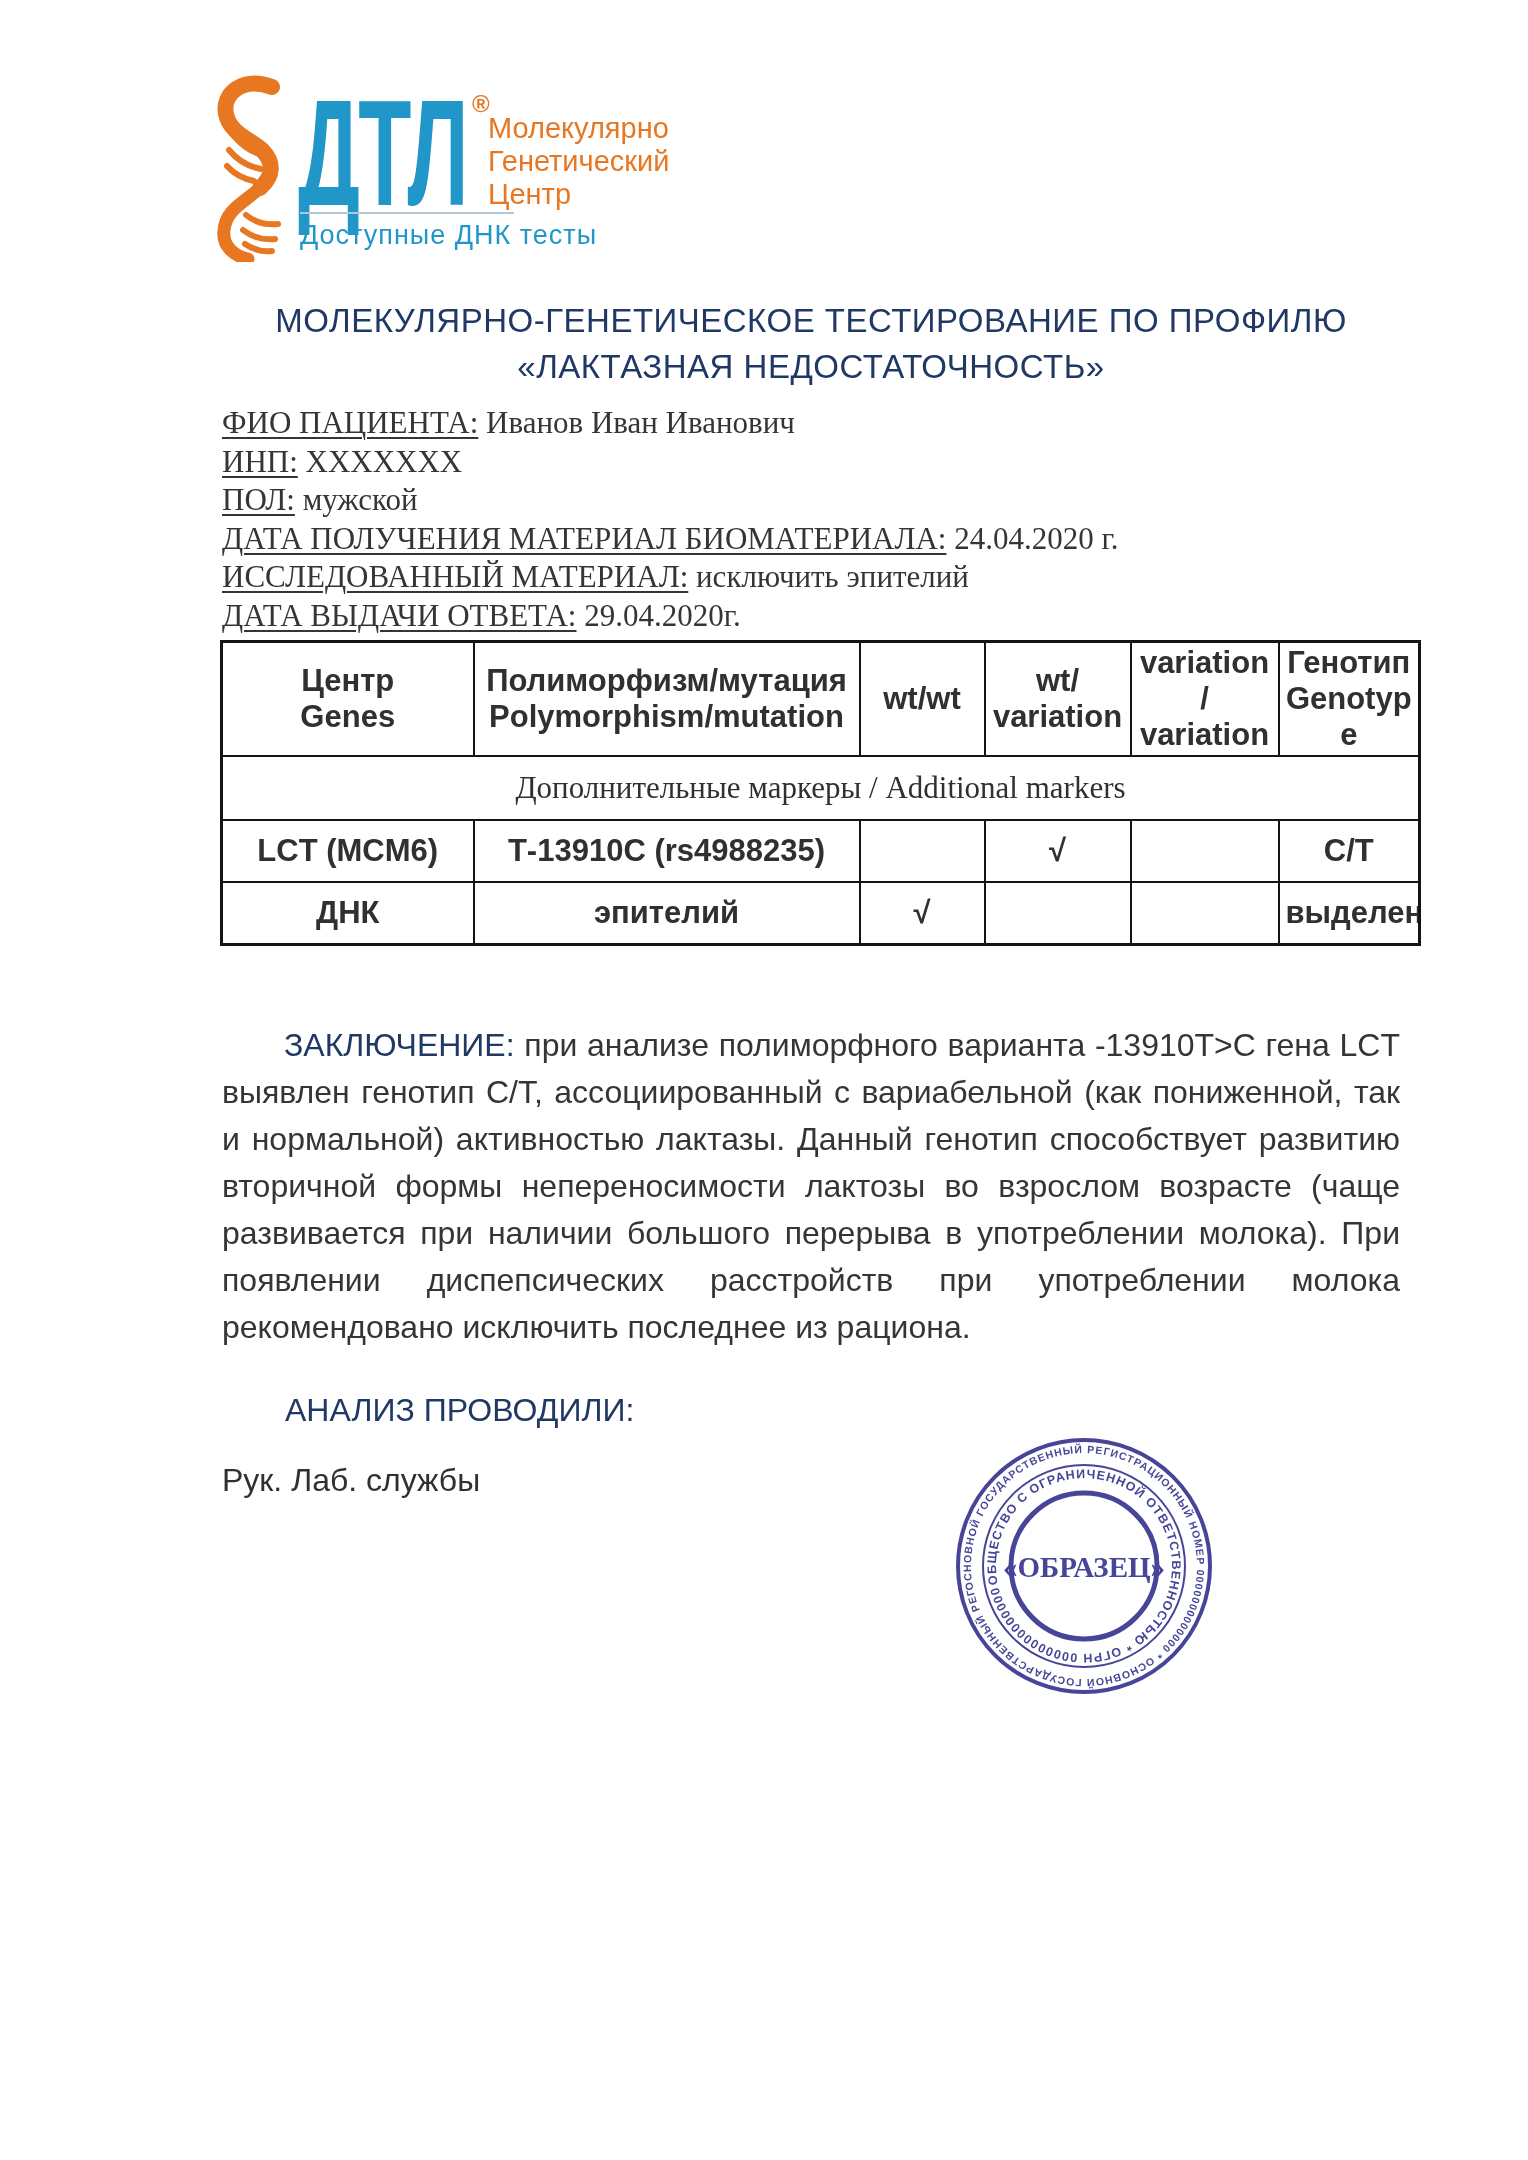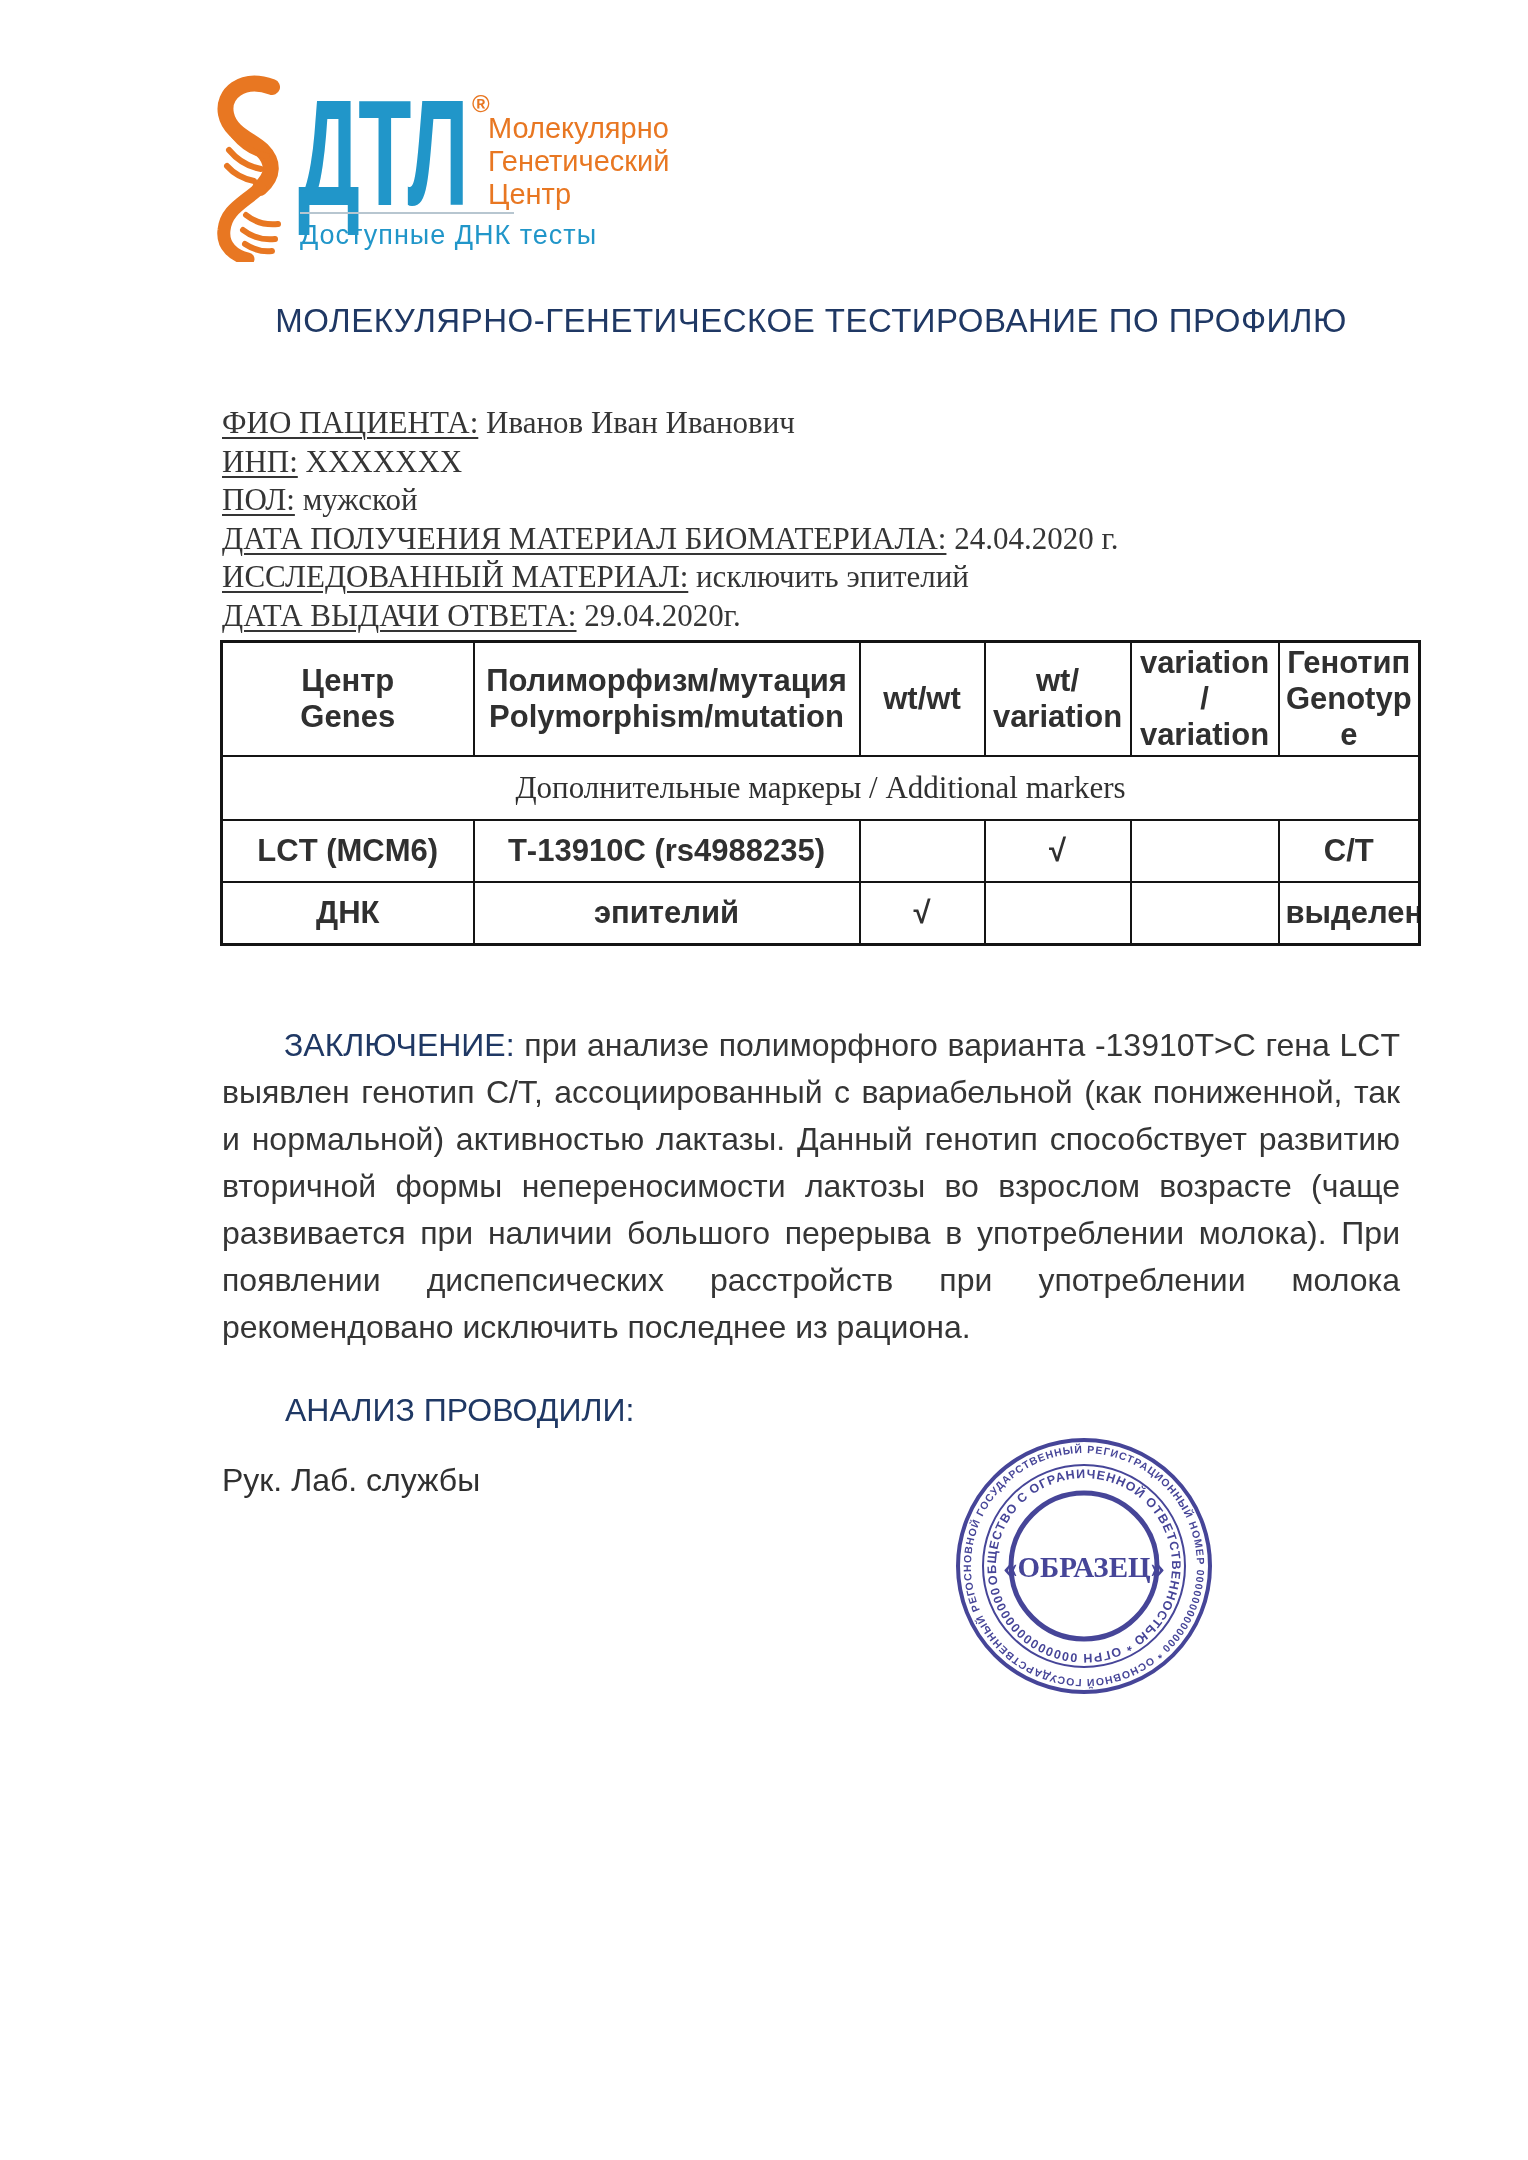--- a/index.html
+++ b/index.html
@@ -85,20 +85,21 @@
       <div>Молекулярно</div>
       <div>Генетический</div>
       <div>Центр</div>
     </div>
     <div class="logo-rule"></div>
     <div class="logo-bottom">Доступные ДНК тесты</div>
   </div>
 
   <div class="doc-title">
     <div>МОЛЕКУЛЯРНО-ГЕНЕТИЧЕСКОЕ ТЕСТИРОВАНИЕ ПО ПРОФИЛЮ</div>
+    <div>«ЛАКТАЗНАЯ НЕДОСТАТОЧНОСТЬ»</div>
   </div>
 
   <div class="patient">
     <div><span class="plabel">ФИО ПАЦИЕНТА:</span> <span>Иванов Иван Иванович</span></div>
     <div><span class="plabel">ИНП:</span> <span>XXXXXXX</span></div>
     <div><span class="plabel">ПОЛ:</span> <span>мужской</span></div>
     <div><span class="plabel">ДАТА ПОЛУЧЕНИЯ МАТЕРИАЛ БИОМАТЕРИАЛА:</span> <span>24.04.2020 г.</span></div>
     <div><span class="plabel">ИССЛЕДОВАННЫЙ МАТЕРИАЛ:</span> <span>исключить эпителий</span></div>
     <div><span class="plabel">ДАТА ВЫДАЧИ ОТВЕТА:</span> <span>29.04.2020г.</span></div>
   </div>

